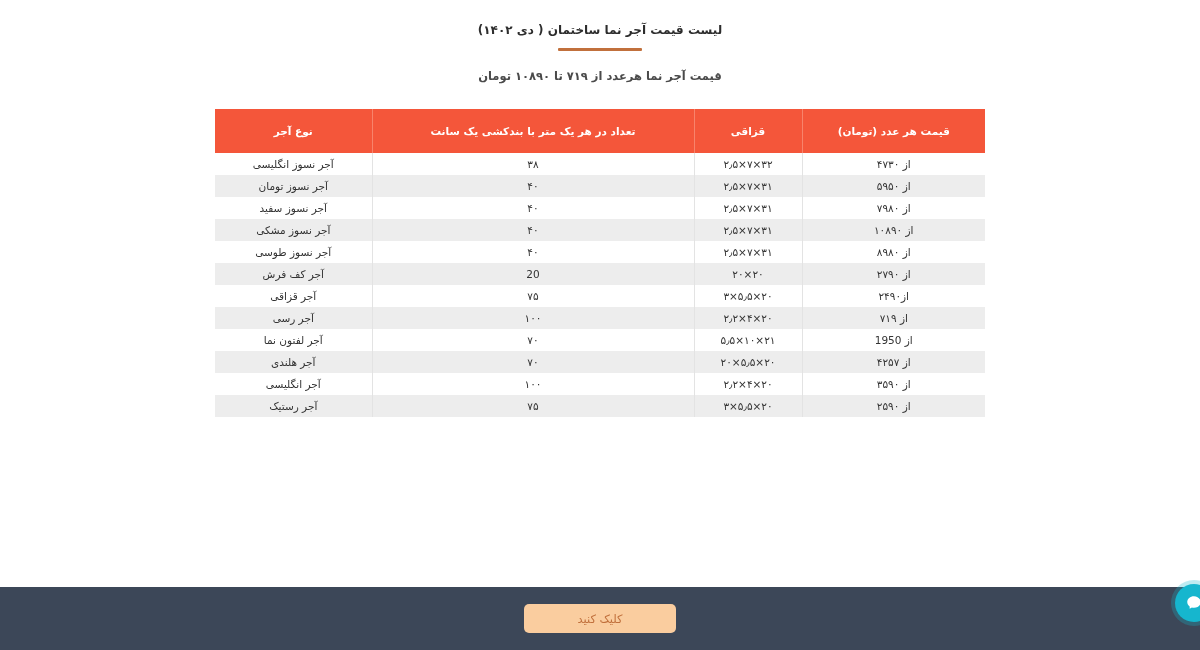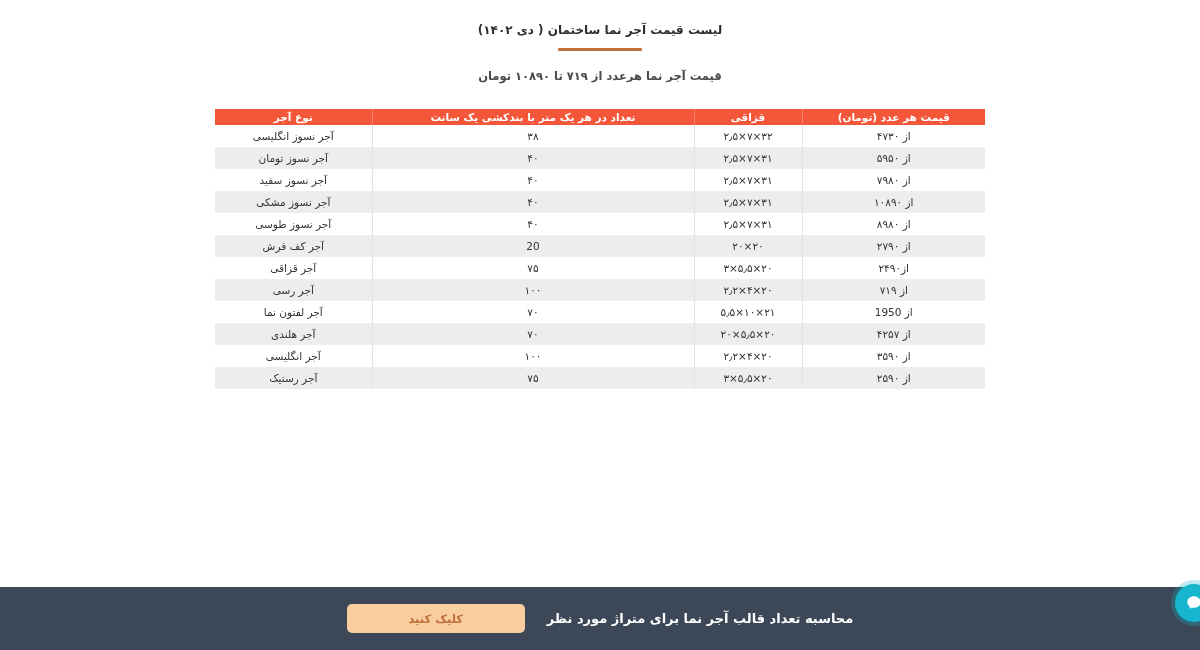--- a/index.html
+++ b/index.html
@@ -57,21 +57,21 @@
     width: 100%;
     border-collapse: collapse;
     table-layout: fixed;
   }
 
   table.price-table thead th {
     background: #F4563A;
     color: #ffffff;
     font-size: 10.5px;
     font-weight: bold;
-    height: 16px;
+    height: 44px;
     vertical-align: middle;
     text-align: center;
     border-left: 1px solid #f8836b;
     padding: 0 6px;
   }
   table.price-table thead th:last-child { border-left: none; }
 
   
   col.c-price { width: 183px; }
   col.c-dims  { width: 108px; }
@@ -117,22 +117,22 @@
     font-weight: bold;
   }
 
   .footer-cta {
     background: #FACD9F;
     color: #C1703C;
     border: none;
     border-radius: 5px;
     font-family: inherit;
     font-size: 11.5px;
-    font-weight: bold;
-    width: 178px;
+    font-weight: normal;
+    width: 152px;
     height: 29px;
     cursor: pointer;
   }
 
   
   .chat-widget {
     position: absolute;
     right: -13px;
     bottom: 28px;
     width: 38px;
@@ -242,21 +242,20 @@
         <td class="cell-price">از ۲۵۹۰</td>
         <td class="cell-dims">۲۰×۵٫۵×۳</td>
         <td class="cell-count">۷۵</td>
         <td class="cell-type">آجر رستیک</td>
       </tr>
     </tbody>
   </table>
 </div>
 
 <div class="footer-bar">
-  <span class="footer-text">محاسبه تعداد قالب آجر نما برای متراژ مورد نظر</span>
   <button class="footer-cta">کلیک کنید</button>
 </div>
 
 <div class="chat-widget">
   <span>
     <svg width="18" height="18" viewBox="0 0 24 24" aria-hidden="true">
       <path d="M12 3C6.9 3 3 6.5 3 10.8c0 2.4 1.2 4.5 3.2 5.9v3.1l3-1.7c.9.2 1.8.3 2.8.3 5.1 0 9-3.5 9-7.6S17.1 3 12 3z" fill="#ffffff"></path>
     </svg>
   </span>
 </div>

